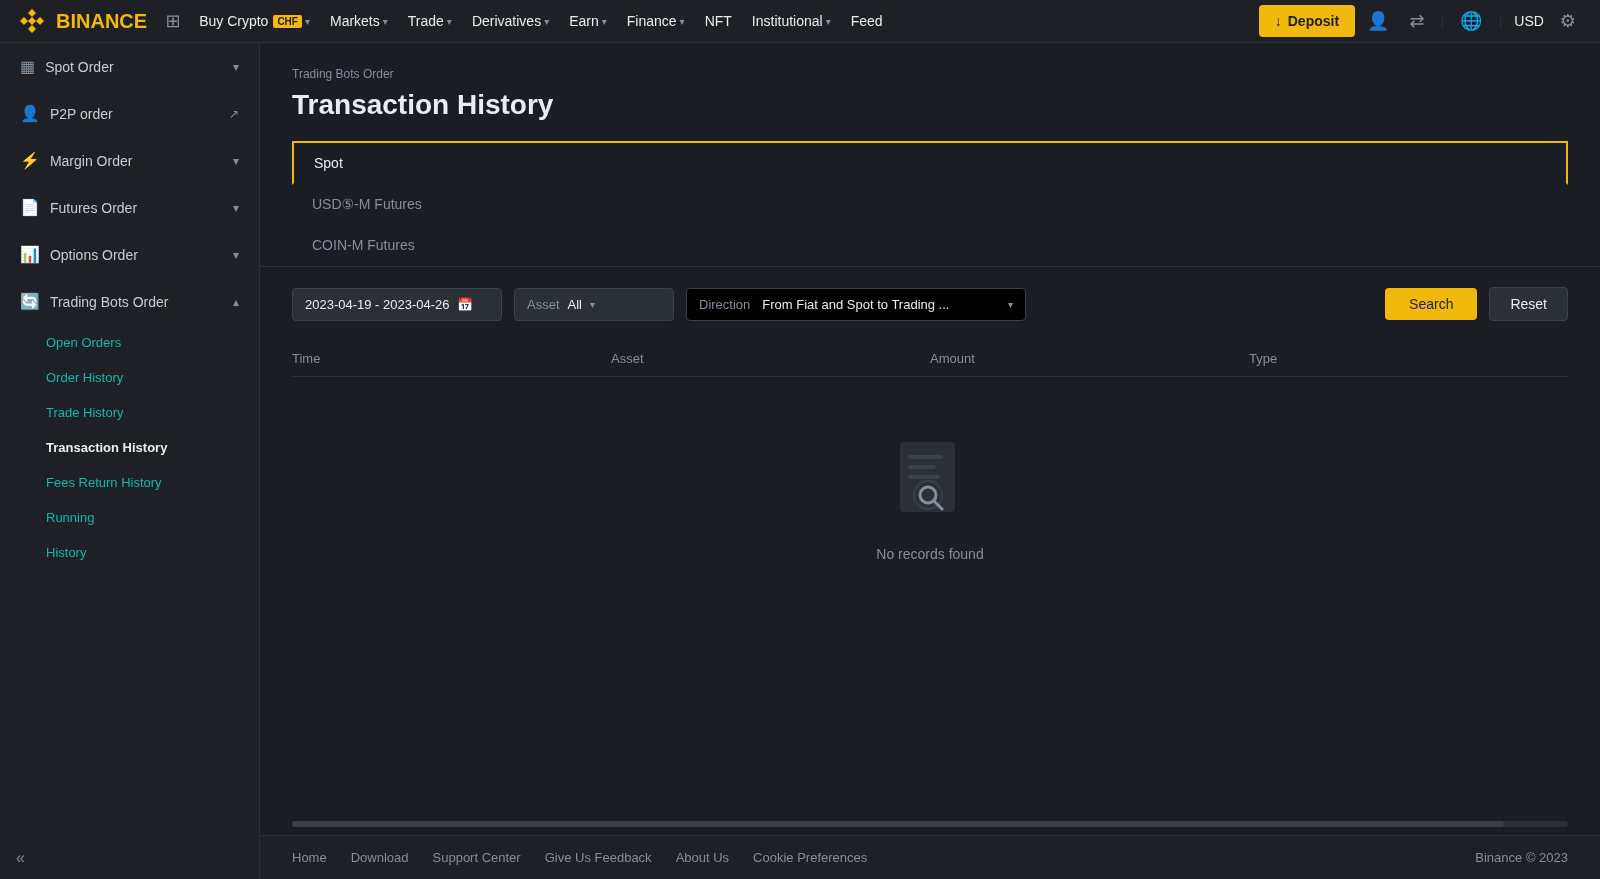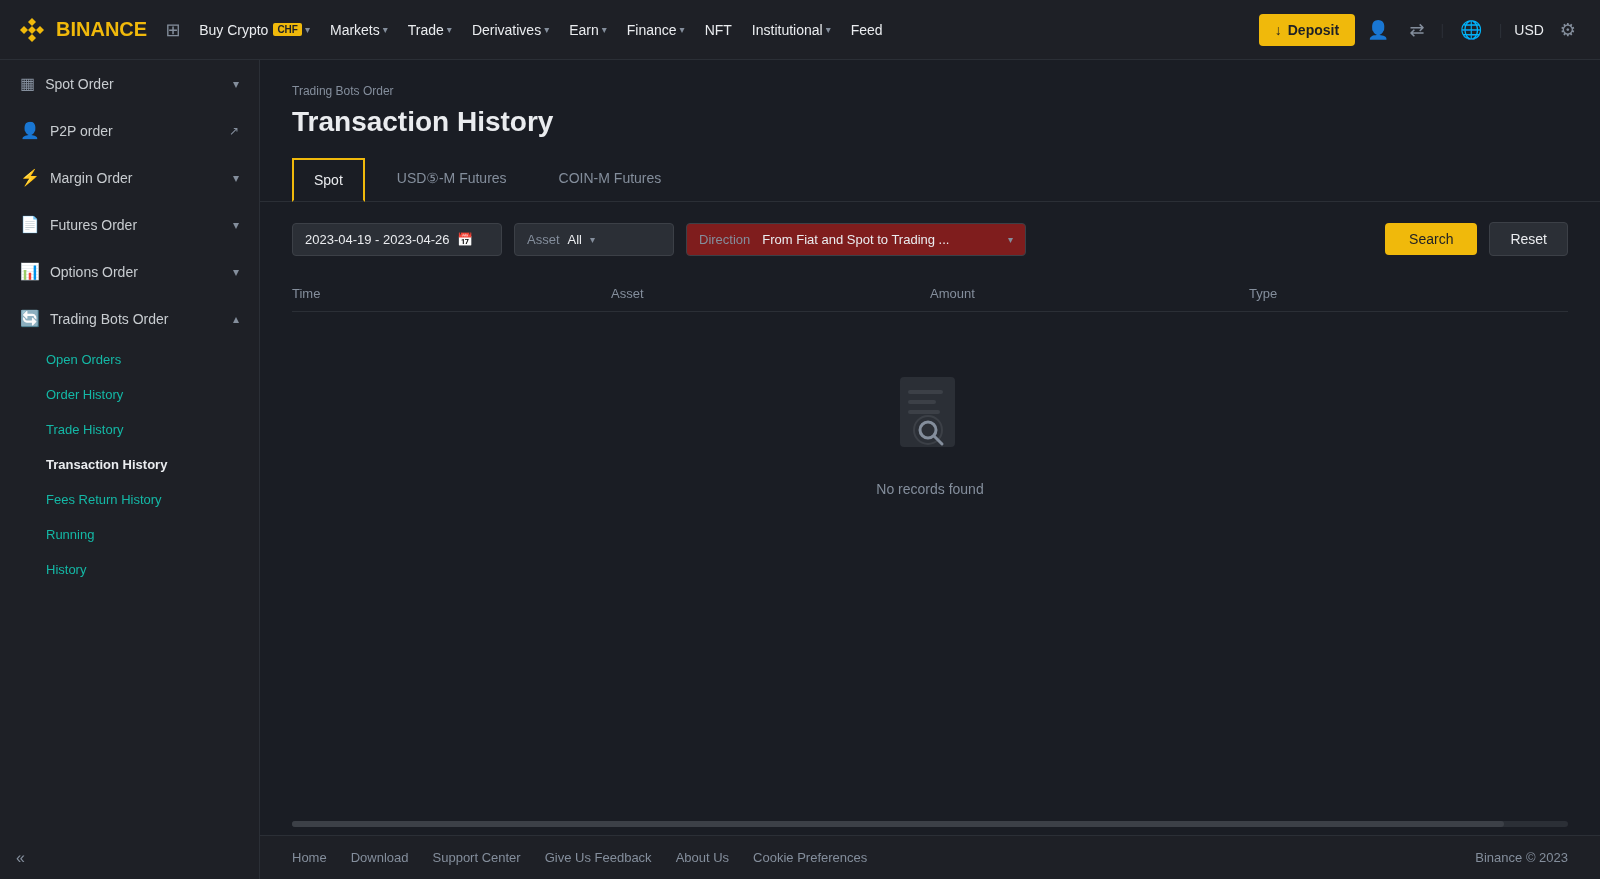--- a/index.html
+++ b/index.html
@@ -1,21 +1,21 @@
 <!DOCTYPE html>
 <html><head>
   <meta charset="utf-8">
   <style>
     * { box-sizing: border-box; margin: 0; padding: 0; }
     body { background: #1a1d24; color: #eaecef; font-family: 'Arial', sans-serif; font-size: 14px; height: 879px; overflow: hidden; display: flex; flex-direction: column; }
 
     
     .topnav {
       background: #1e2026;
-      height: 60px;
+      height: 43px;
       display: flex;
       align-items: center;
       padding: 11px 16px;
       gap: 4px;
       border-bottom: 1px solid #2b2f36;
       flex-shrink: 0;
     }
     .logo {
       display: flex; align-items: center; gap: 8px; margin-right: 8px; cursor: pointer;
     }
@@ -61,38 +61,38 @@
     .content {
       flex: 1; display: flex; flex-direction: column; overflow: hidden; background: #1a1d24;
     }
 
     
     .page-header { padding: 24px 32px 0; }
     .breadcrumb { color: #848e9c; font-size: 12px; margin-bottom: 8px; }
     .page-title { color: #eaecef; font-size: 28px; font-weight: bold; margin-bottom: 20px; }
 
     
-    .tab-bar { display: flex; gap: 12px; border-bottom: 1px solid #2b2f36; padding: 0 32px; }
+    .tab-bar { display: flex; gap: 0; border-bottom: 1px solid #2b2f36; padding: 0 32px; flex-direction: column; }
     .tab {
       padding: 12px 20px; cursor: pointer; color: #848e9c; font-size: 14px; font-weight: 500; border-bottom: 2px solid transparent; margin-bottom: -1px;
     }
     .tab.active { color: #eaecef; border: 2px solid #f0b90b; border-bottom: 2px solid transparent; background: transparent; }
 
     
     .filters-row { display: flex; align-items: center; gap: 12px; padding: 20px 32px; }
     .date-picker {
       background: #2b2f36; border: 1px solid #3c4047; color: #eaecef; padding: 8px 12px; border-radius: 4px; font-size: 13px; display: flex; align-items: center; gap: 8px; cursor: pointer; min-width: 210px;
     }
     .date-icon { color: #848e9c; }
     .asset-select {
       background: #2b2f36; border: 1px solid #3c4047; color: #eaecef; padding: 8px 12px; border-radius: 4px; font-size: 13px; display: flex; align-items: center; gap: 8px; cursor: pointer; min-width: 160px;
     }
     .asset-label { color: #848e9c; font-size: 13px; }
     .direction-select {
-      background: #7f1d1d; border: 1px solid #3c4047; color: #eaecef; padding: 8px 12px; border-radius: 4px; font-size: 13px; display: flex; align-items: center; gap: 8px; cursor: pointer; flex: 1; max-width: 340px;
+      background: #000000; border: 1px solid #3c4047; color: #eaecef; padding: 8px 12px; border-radius: 4px; font-size: 13px; display: flex; align-items: center; gap: 8px; cursor: pointer; flex: 1; max-width: 340px;
     }
     .direction-label { color: #848e9c; font-size: 13px; margin-right: 4px; }
     .direction-value { flex: 1; overflow: hidden; text-overflow: ellipsis; white-space: nowrap; }
     .filter-spacer { flex: 1; }
     .search-btn { background: #f0b90b; color: #1e2026; border: none; padding: 8px 24px; border-radius: 4px; font-size: 14px; font-weight: normal; cursor: pointer; }
     .reset-btn { background: #2b2f36; color: #eaecef; border: 1px solid #3c4047; padding: 8px 20px; border-radius: 4px; font-size: 14px; cursor: pointer; }
 
     
     .table-container { padding: 0 32px; flex: 1; overflow: auto; }
     .table-header { display: grid; grid-template-columns: 1fr 1fr 1fr 1fr; border-bottom: 1px solid #2b2f36; padding: 10px 0; }

